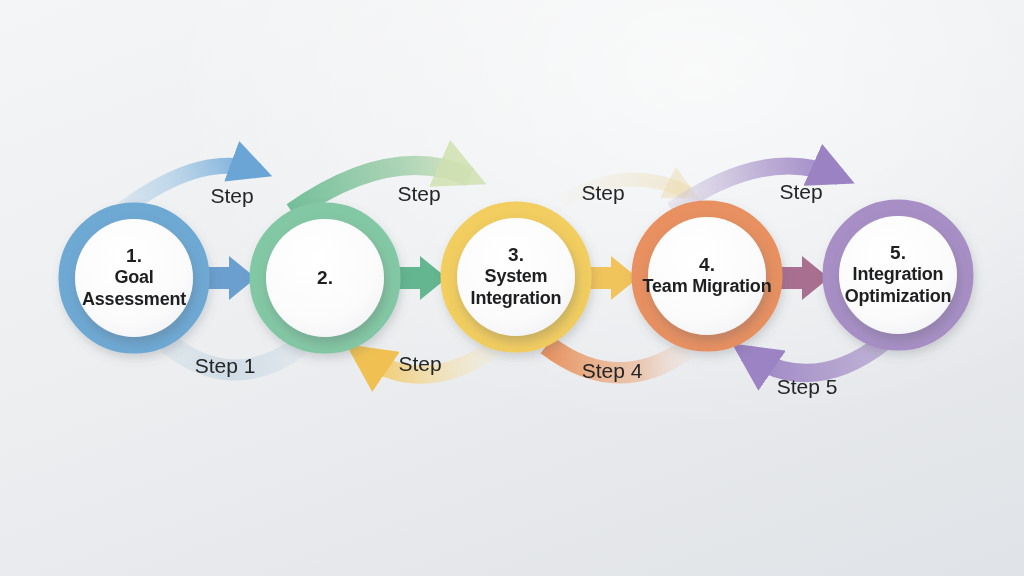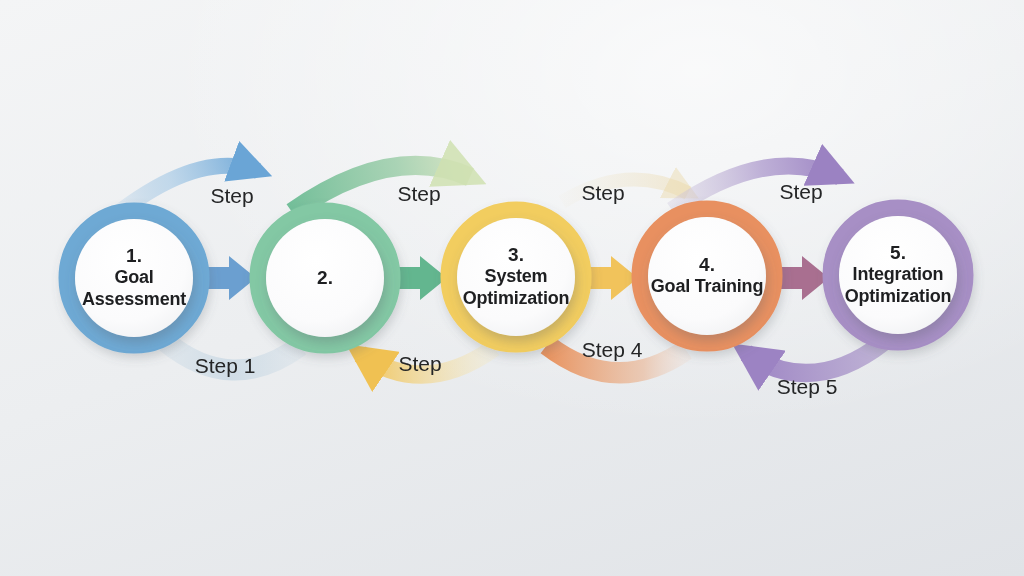--- a/index.html
+++ b/index.html
@@ -167,34 +167,34 @@
 
   <div class="circle-text" style="left:134px; top:278px;">
     <div class="num">1.</div>
     <div class="ttl">Goal Assessment</div>
   </div>
   <div class="circle-text" style="left:325px; top:278px;">
     <div class="num">2.</div>
   </div>
   <div class="circle-text" style="left:516px; top:277px;">
     <div class="num">3.</div>
-    <div class="ttl">System Optimization</div>
+    <div class="ttl">System Integration</div>
   </div>
   <div class="circle-text" style="left:707px; top:276px;">
     <div class="num">4.</div>
-    <div class="ttl">Goal Training</div>
+    <div class="ttl">Team Migration</div>
   </div>
   <div class="circle-text" style="left:898px; top:275px;">
     <div class="num">5.</div>
     <div class="ttl">Integration Optimization</div>
   </div>
 
   <div class="step-tag" style="left:232px; top:196px;">Step</div>
   <div class="step-tag" style="left:419px; top:194px;">Step</div>
   <div class="step-tag" style="left:603px; top:193px;">Step</div>
   <div class="step-tag" style="left:801px; top:192px;">Step</div>
 
   <div class="step-tag" style="left:225px; top:366px;">Step 1</div>
   <div class="step-tag" style="left:420px; top:364px;">Step</div>
-  <div class="step-tag" style="left:612px; top:350px;text-align:center;">Step 4</div>
+  <div class="step-tag" style="left:612px; top:371px;text-align:center;">Step 4</div>
   <div class="step-tag" style="left:807px; top:365px;margin-top:22px;">Step 5</div>
 
 </div>
 
 </body></html>

